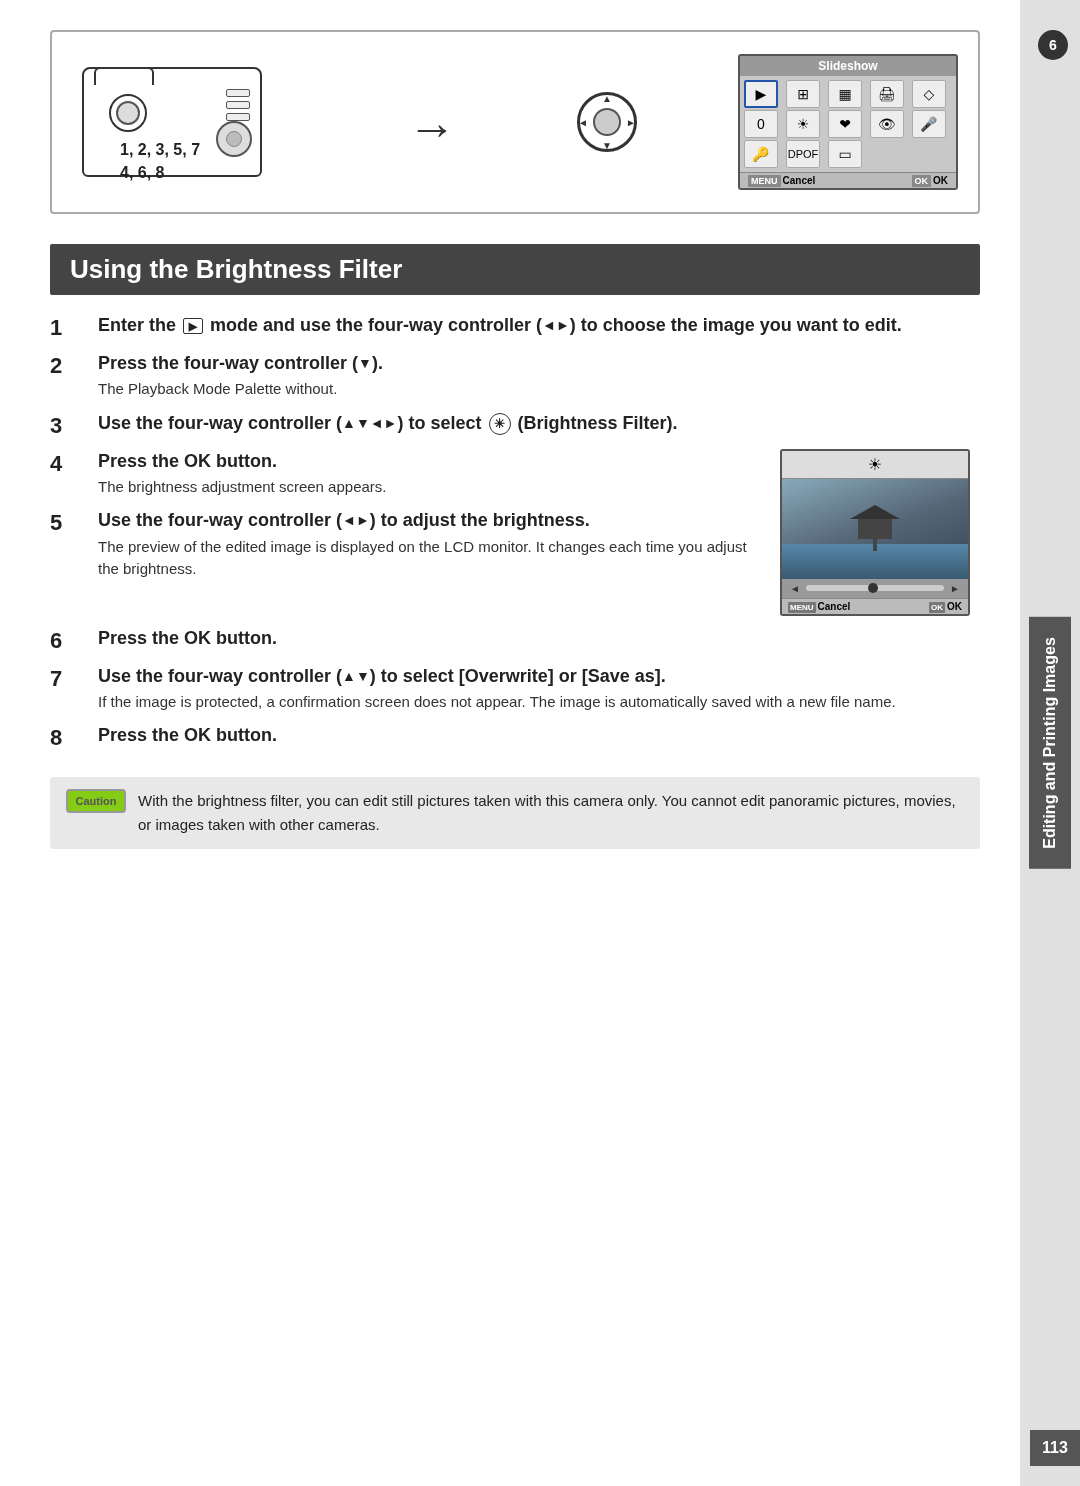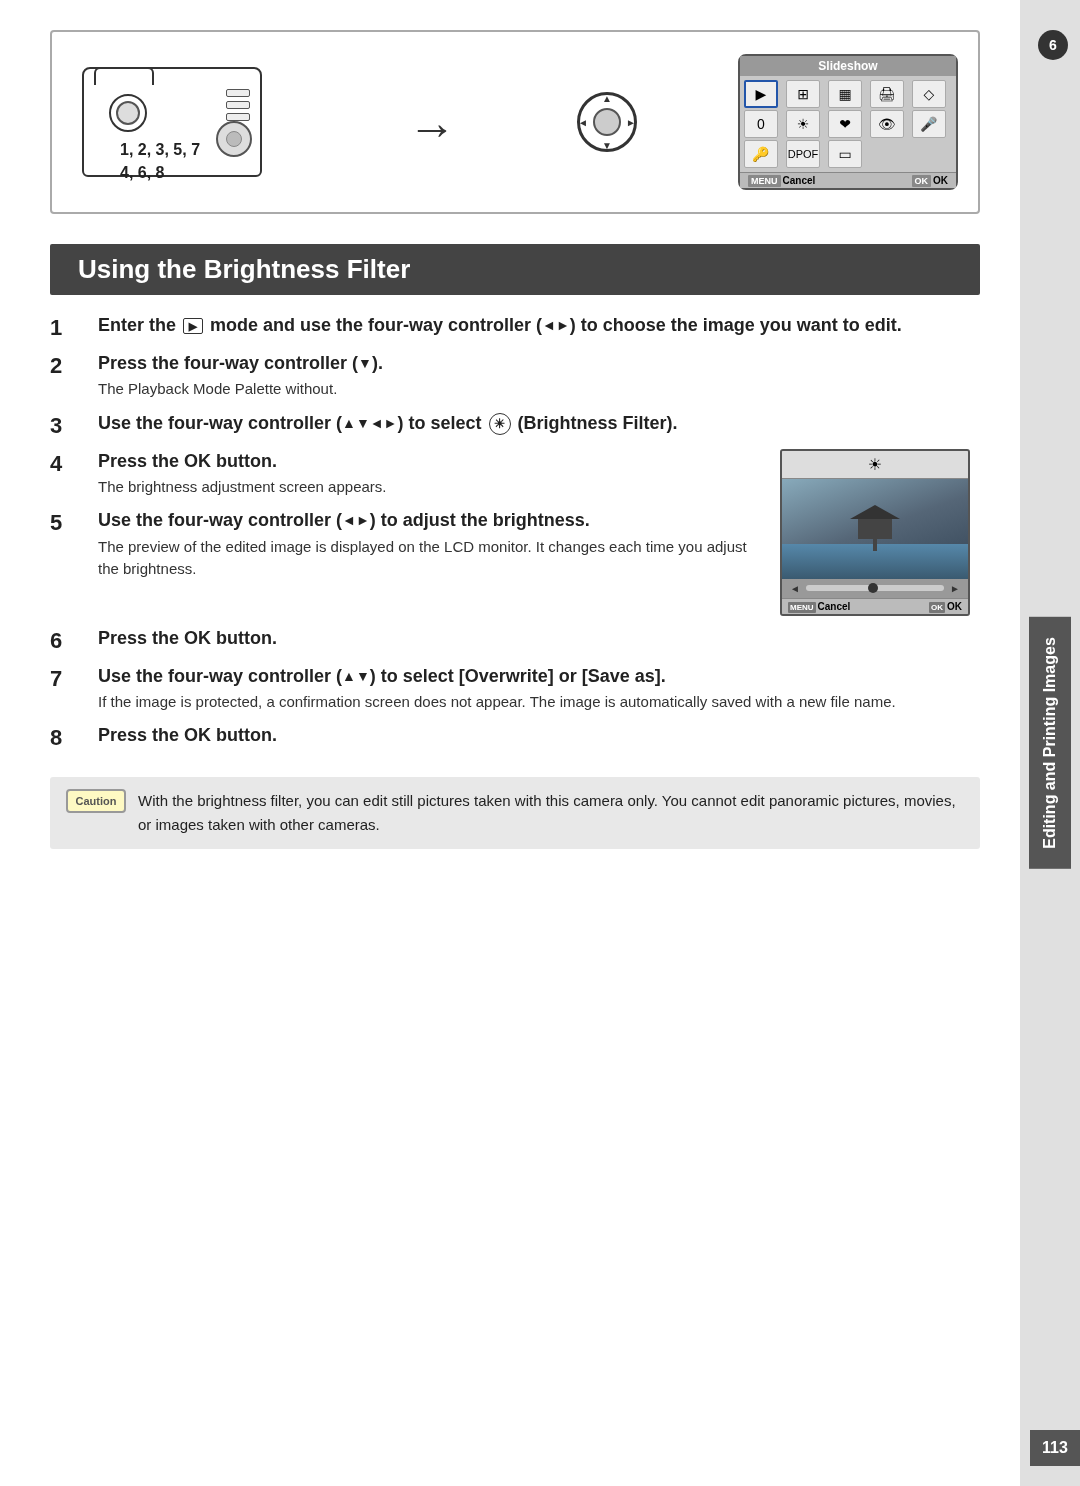--- a/index.html
+++ b/index.html
@@ -173,21 +173,21 @@
     }
     .ctrl-arrow.up { top: -2px; left: 50%; transform: translateX(-50%); }
     .ctrl-arrow.down { bottom: -2px; left: 50%; transform: translateX(-50%); }
     .ctrl-arrow.left { left: -2px; top: 50%; transform: translateY(-50%); }
     .ctrl-arrow.right { right: -2px; top: 50%; transform: translateY(-50%); }
 
     
     .menu-screen {
       width: 220px;
       border: 2px solid #555;
-      border-radius: 8px;
+      border-radius: 3px;
       background: #ddd;
       font-size: 11px;
     }
     .menu-screen-title {
       background: #999;
       color: #fff;
       text-align: center;
       padding: 3px 6px;
       font-size: 12px;
       font-weight: bold;
@@ -220,21 +220,21 @@
       padding: 2px 8px;
       font-size: 10px;
       font-weight: bold;
       border-top: 1px solid #888;
     }
 
     
     .section-title {
       background: #444;
       color: #fff;
-      padding: 10px 28px;
+      padding: 10px 20px;
       font-size: 26px;
       font-weight: bold;
       margin-bottom: 18px;
       border-radius: 2px;
     }
 
     
     .intro-text {
       font-size: 16px;
       color: #222;
@@ -390,21 +390,21 @@
     .caution-box {
       background: #e8e8e8;
       border-radius: 3px;
       display: flex;
       align-items: flex-start;
       gap: 12px;
       padding: 12px 16px;
       margin-top: 16px;
     }
     .caution-badge {
-      background: #fef9c3;
+      background: #84cc16;
       border: 2px solid #999;
       border-radius: 4px;
       padding: 4px 6px;
       font-size: 11px;
       font-weight: bold;
       color: #555;
       white-space: nowrap;
       min-width: 60px;
       text-align: center;
     }

